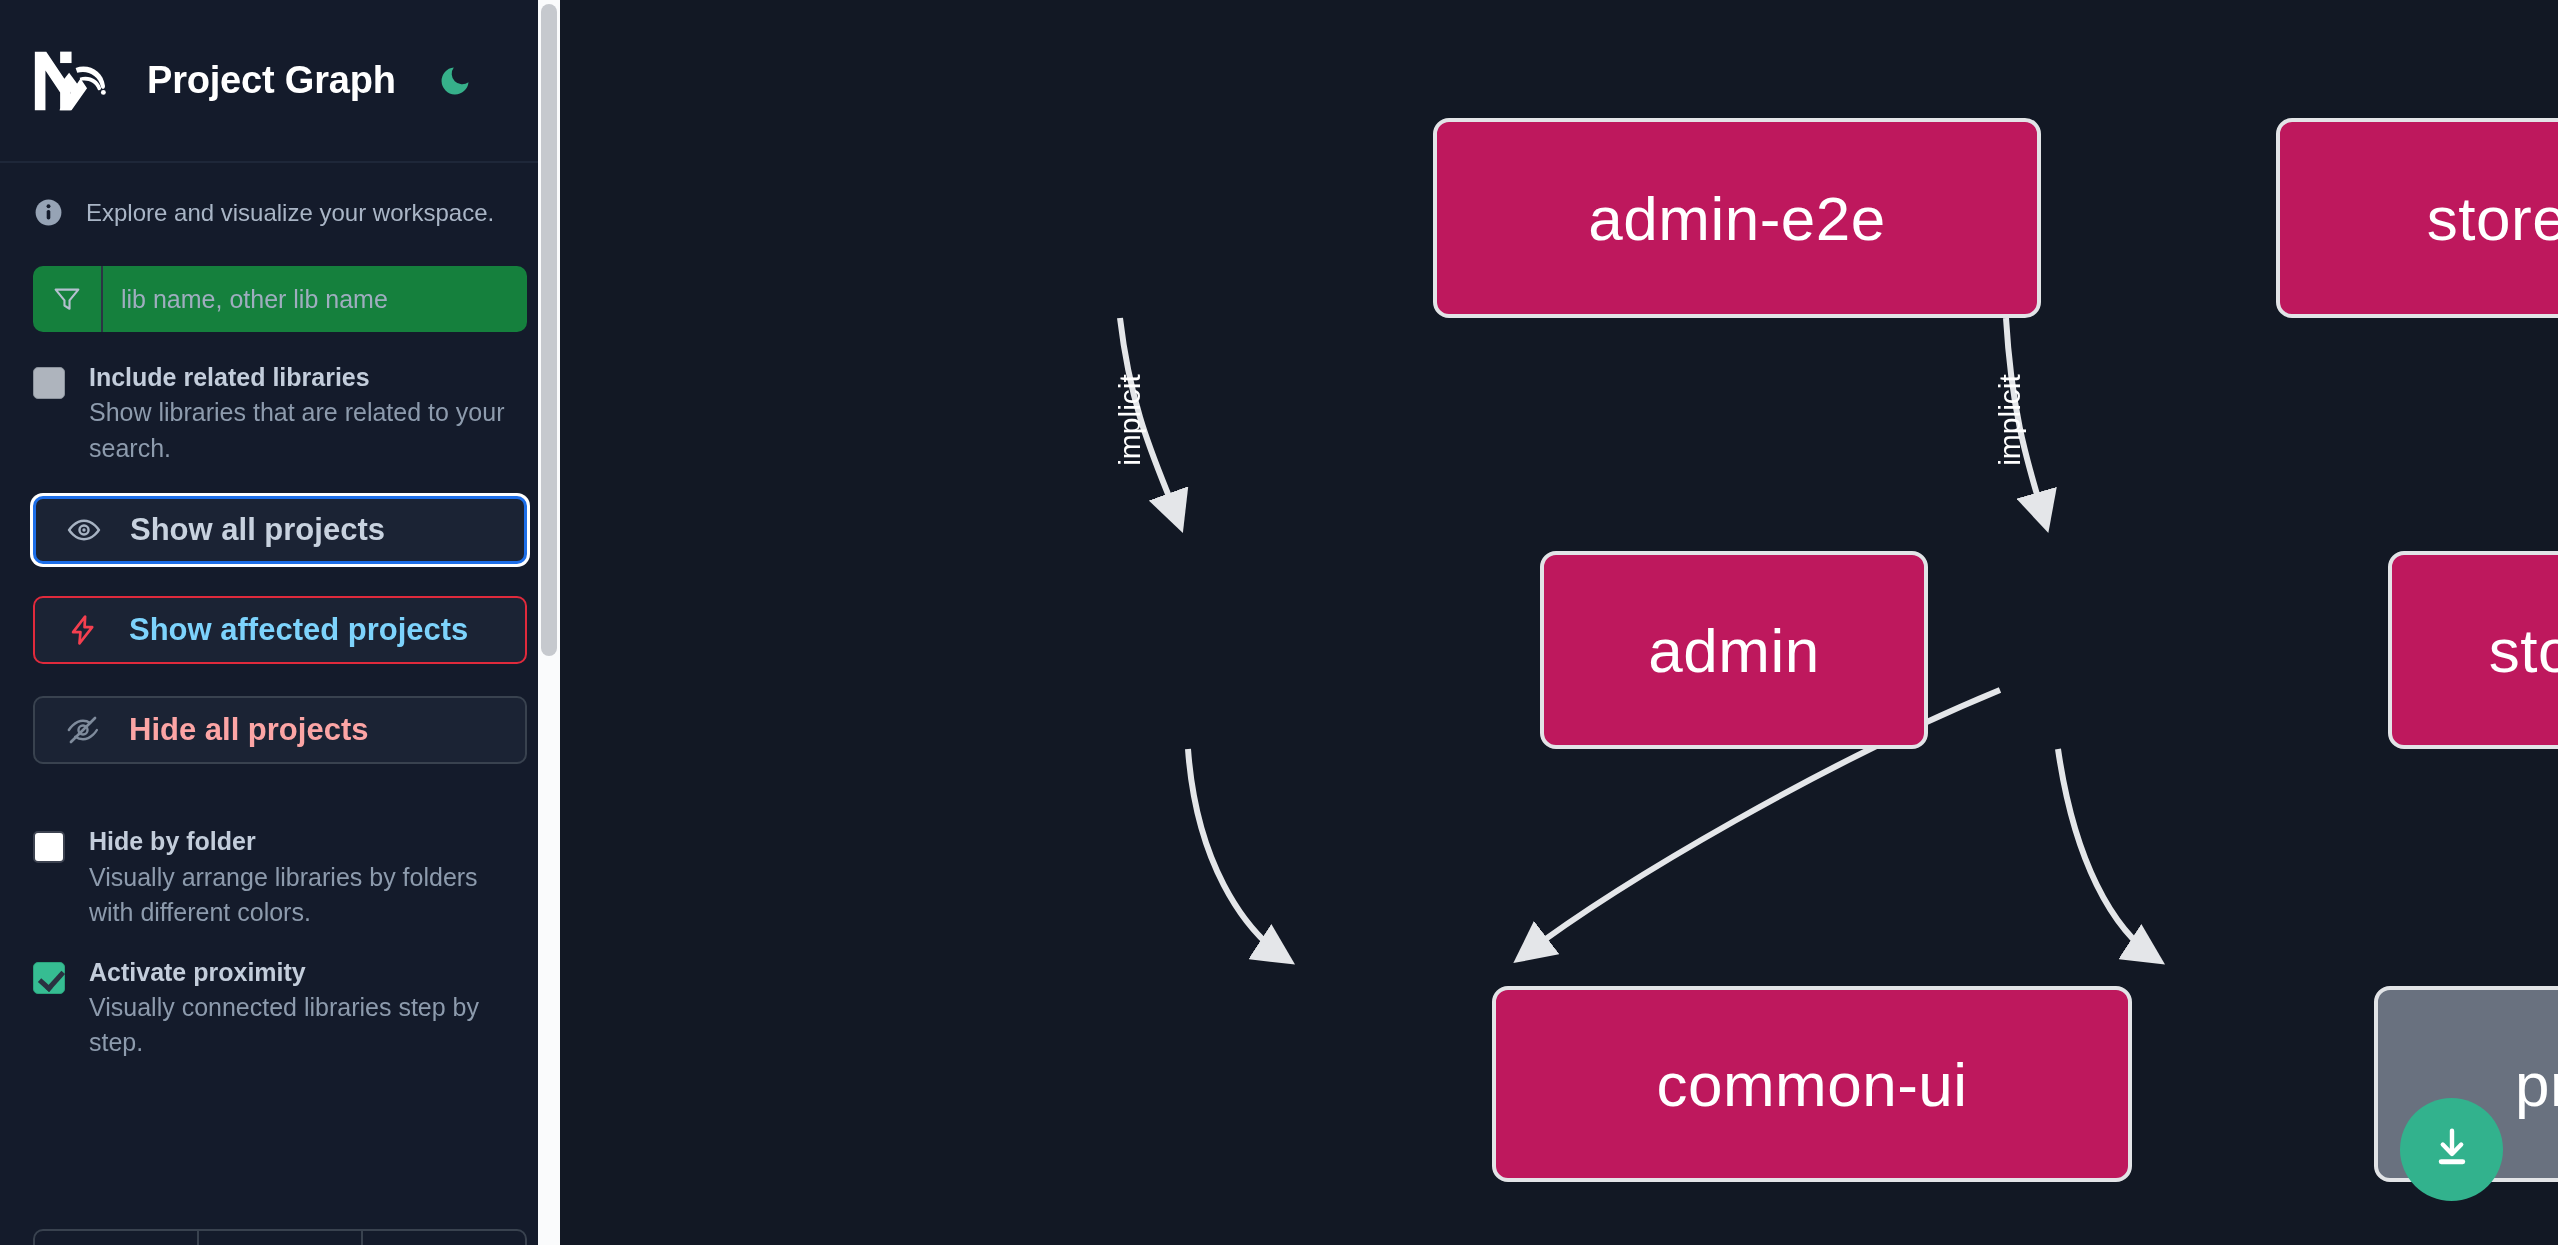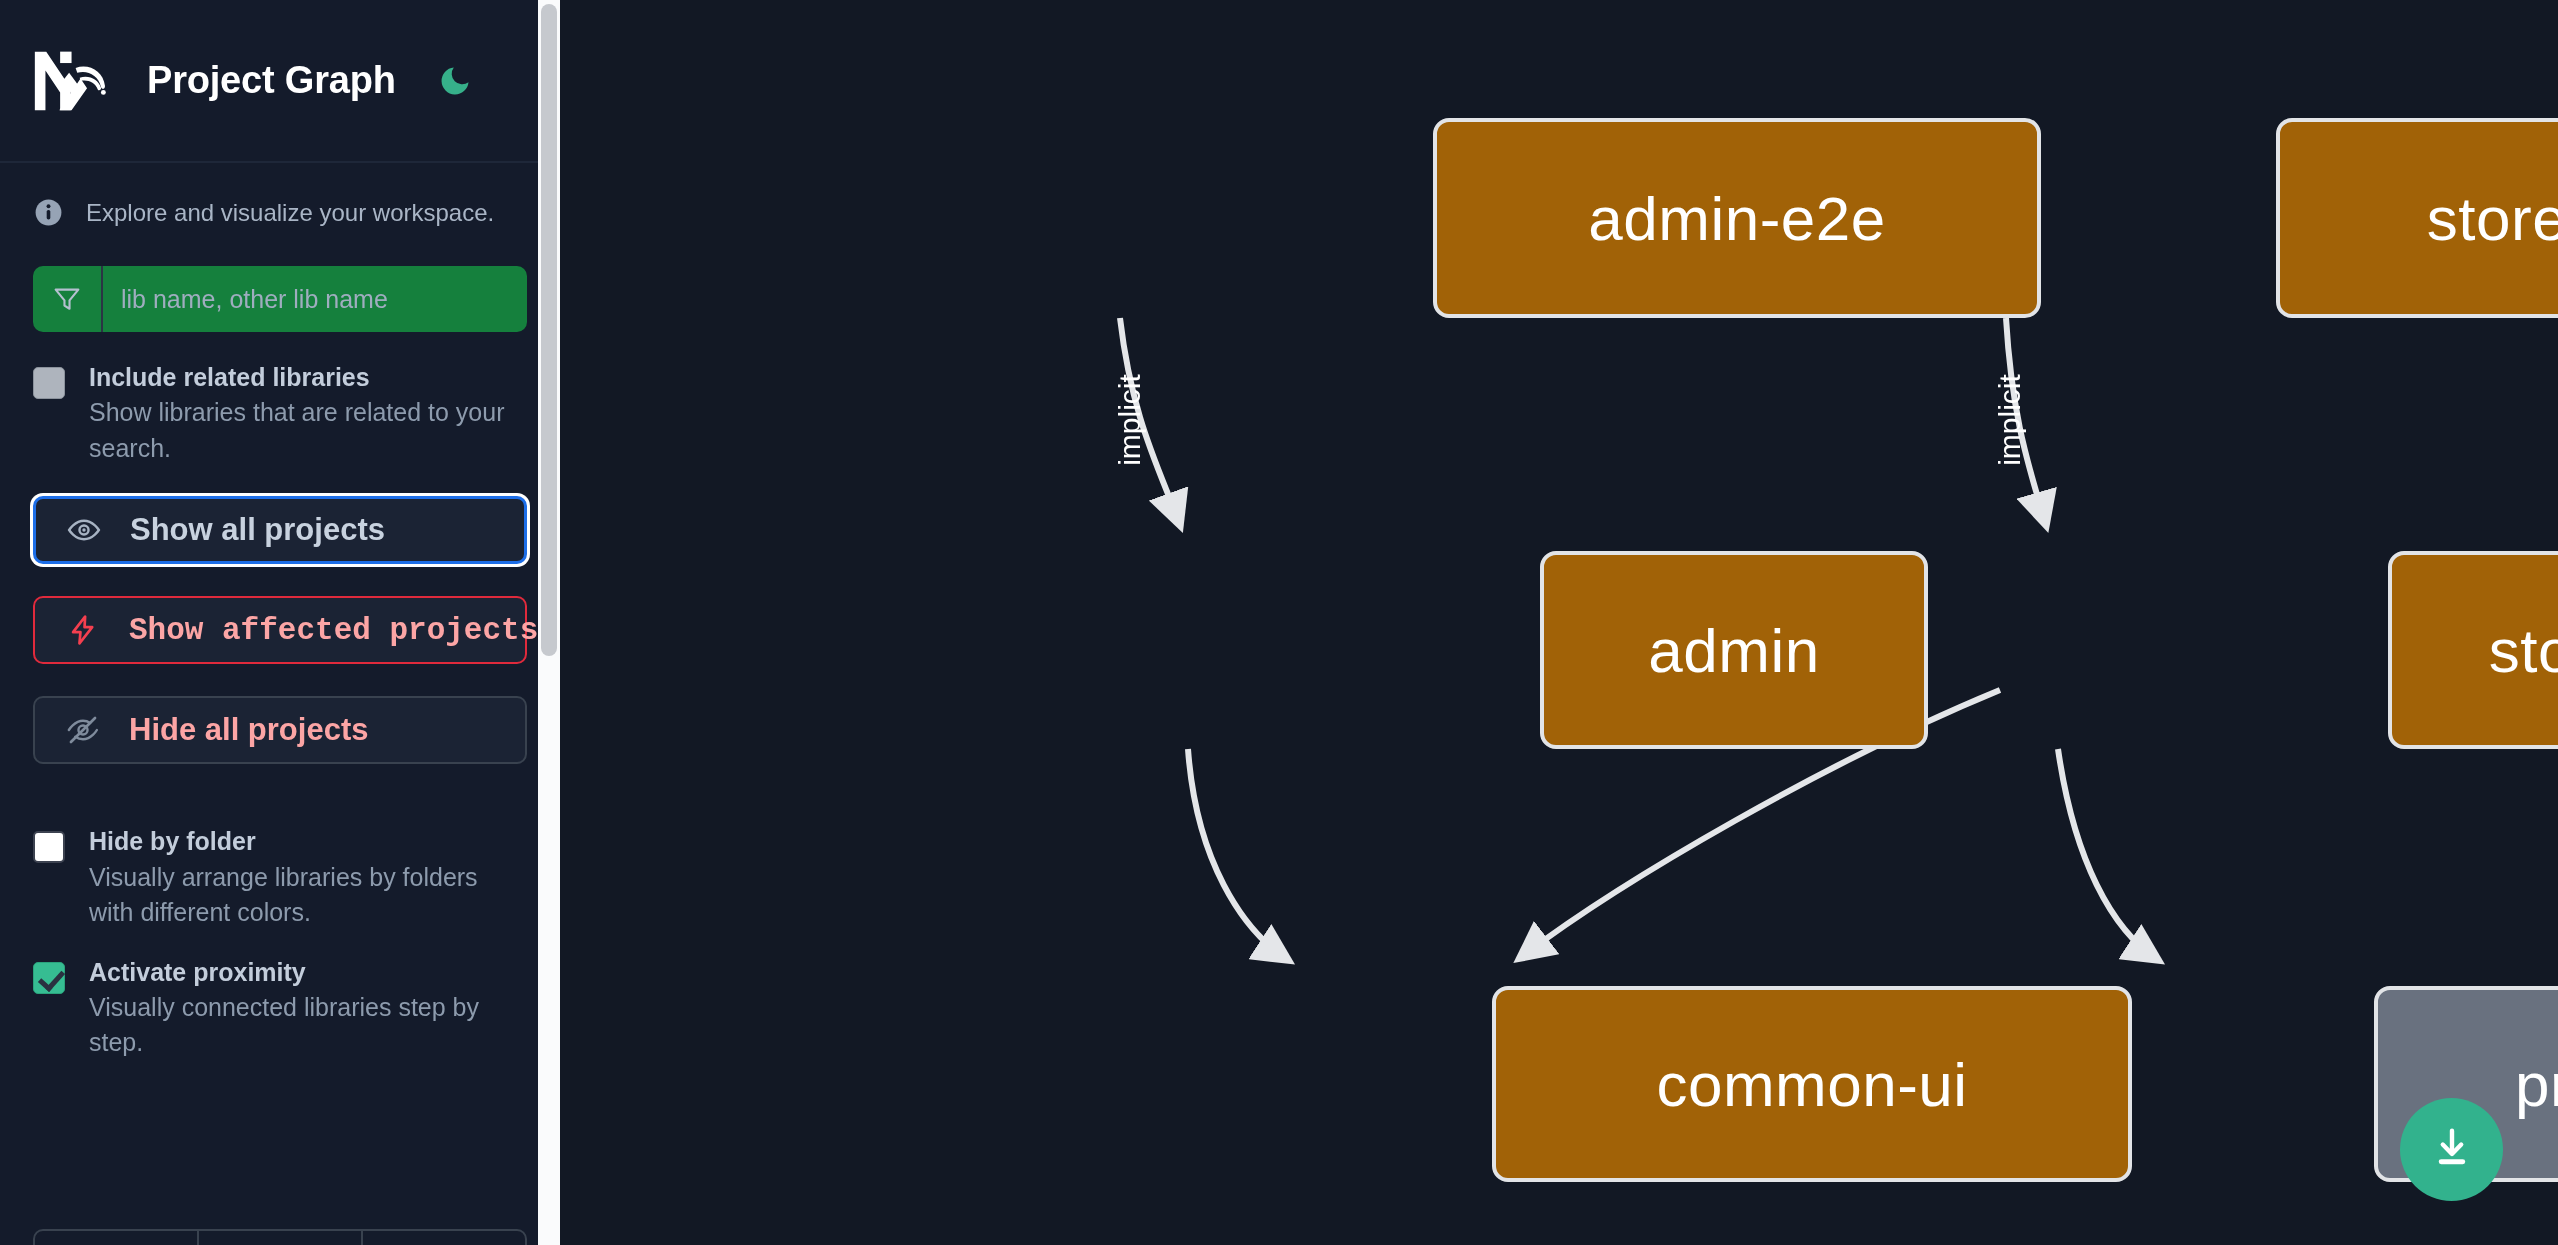--- a/index.html
+++ b/index.html
@@ -115,21 +115,21 @@
     padding-left: 28px;
   }
   .btn .bi { width: 40px; height: 40px; flex: 0 0 40px; display:flex; align-items:center; justify-content:center;}
   .btn .bl { font-size: 31px; font-weight: bold; margin-left: 26px; white-space: nowrap;}
   .btn.show-all {
     border: 3px solid #1d6ee8;
     box-shadow: 0 0 0 3px #ffffff;
   }
   .btn.show-all .bl { color: #c8d2df; }
   .btn.affected { border: 2px solid #e02a3c; }
-  .btn.affected .bl { color: #fca5a5; font-family: Liberation Mono, monospace; }
+  .btn.affected .bl { color: #7dd3fc; }
   .btn.hide-all { border: 2px solid #39424f; }
   .btn.hide-all .bl { color: #fca5a5; }
 
   
   .seg-partial {
     position: absolute;
     left: 33px; bottom: -46px;
     width: 494px; height: 62px;
     border: 2px solid #39424f;
     border-radius: 10px;
@@ -162,21 +162,21 @@
     display: flex; align-items: center; justify-content: center;
     border-radius: 16px;
     border: 4px solid #e2e4e7;
     color: #ffffff;
     font-size: 62px;
     font-weight: normal;
     letter-spacing: 0.5px;
     cursor: pointer;
     white-space: nowrap;
   }
-  .node.pink { background: #a16207; text-align: right; }
+  .node.pink { background: #be185d; text-align: right; }
   .node.grey { background: #69717f; }
 
   .fab {
     position: absolute;
     right: 55px; bottom: 44px;
     width: 103px; height: 103px;
     border-radius: 50%;
     background: #32b28d;
     display: flex; align-items: center; justify-content: center;
     cursor: pointer;

